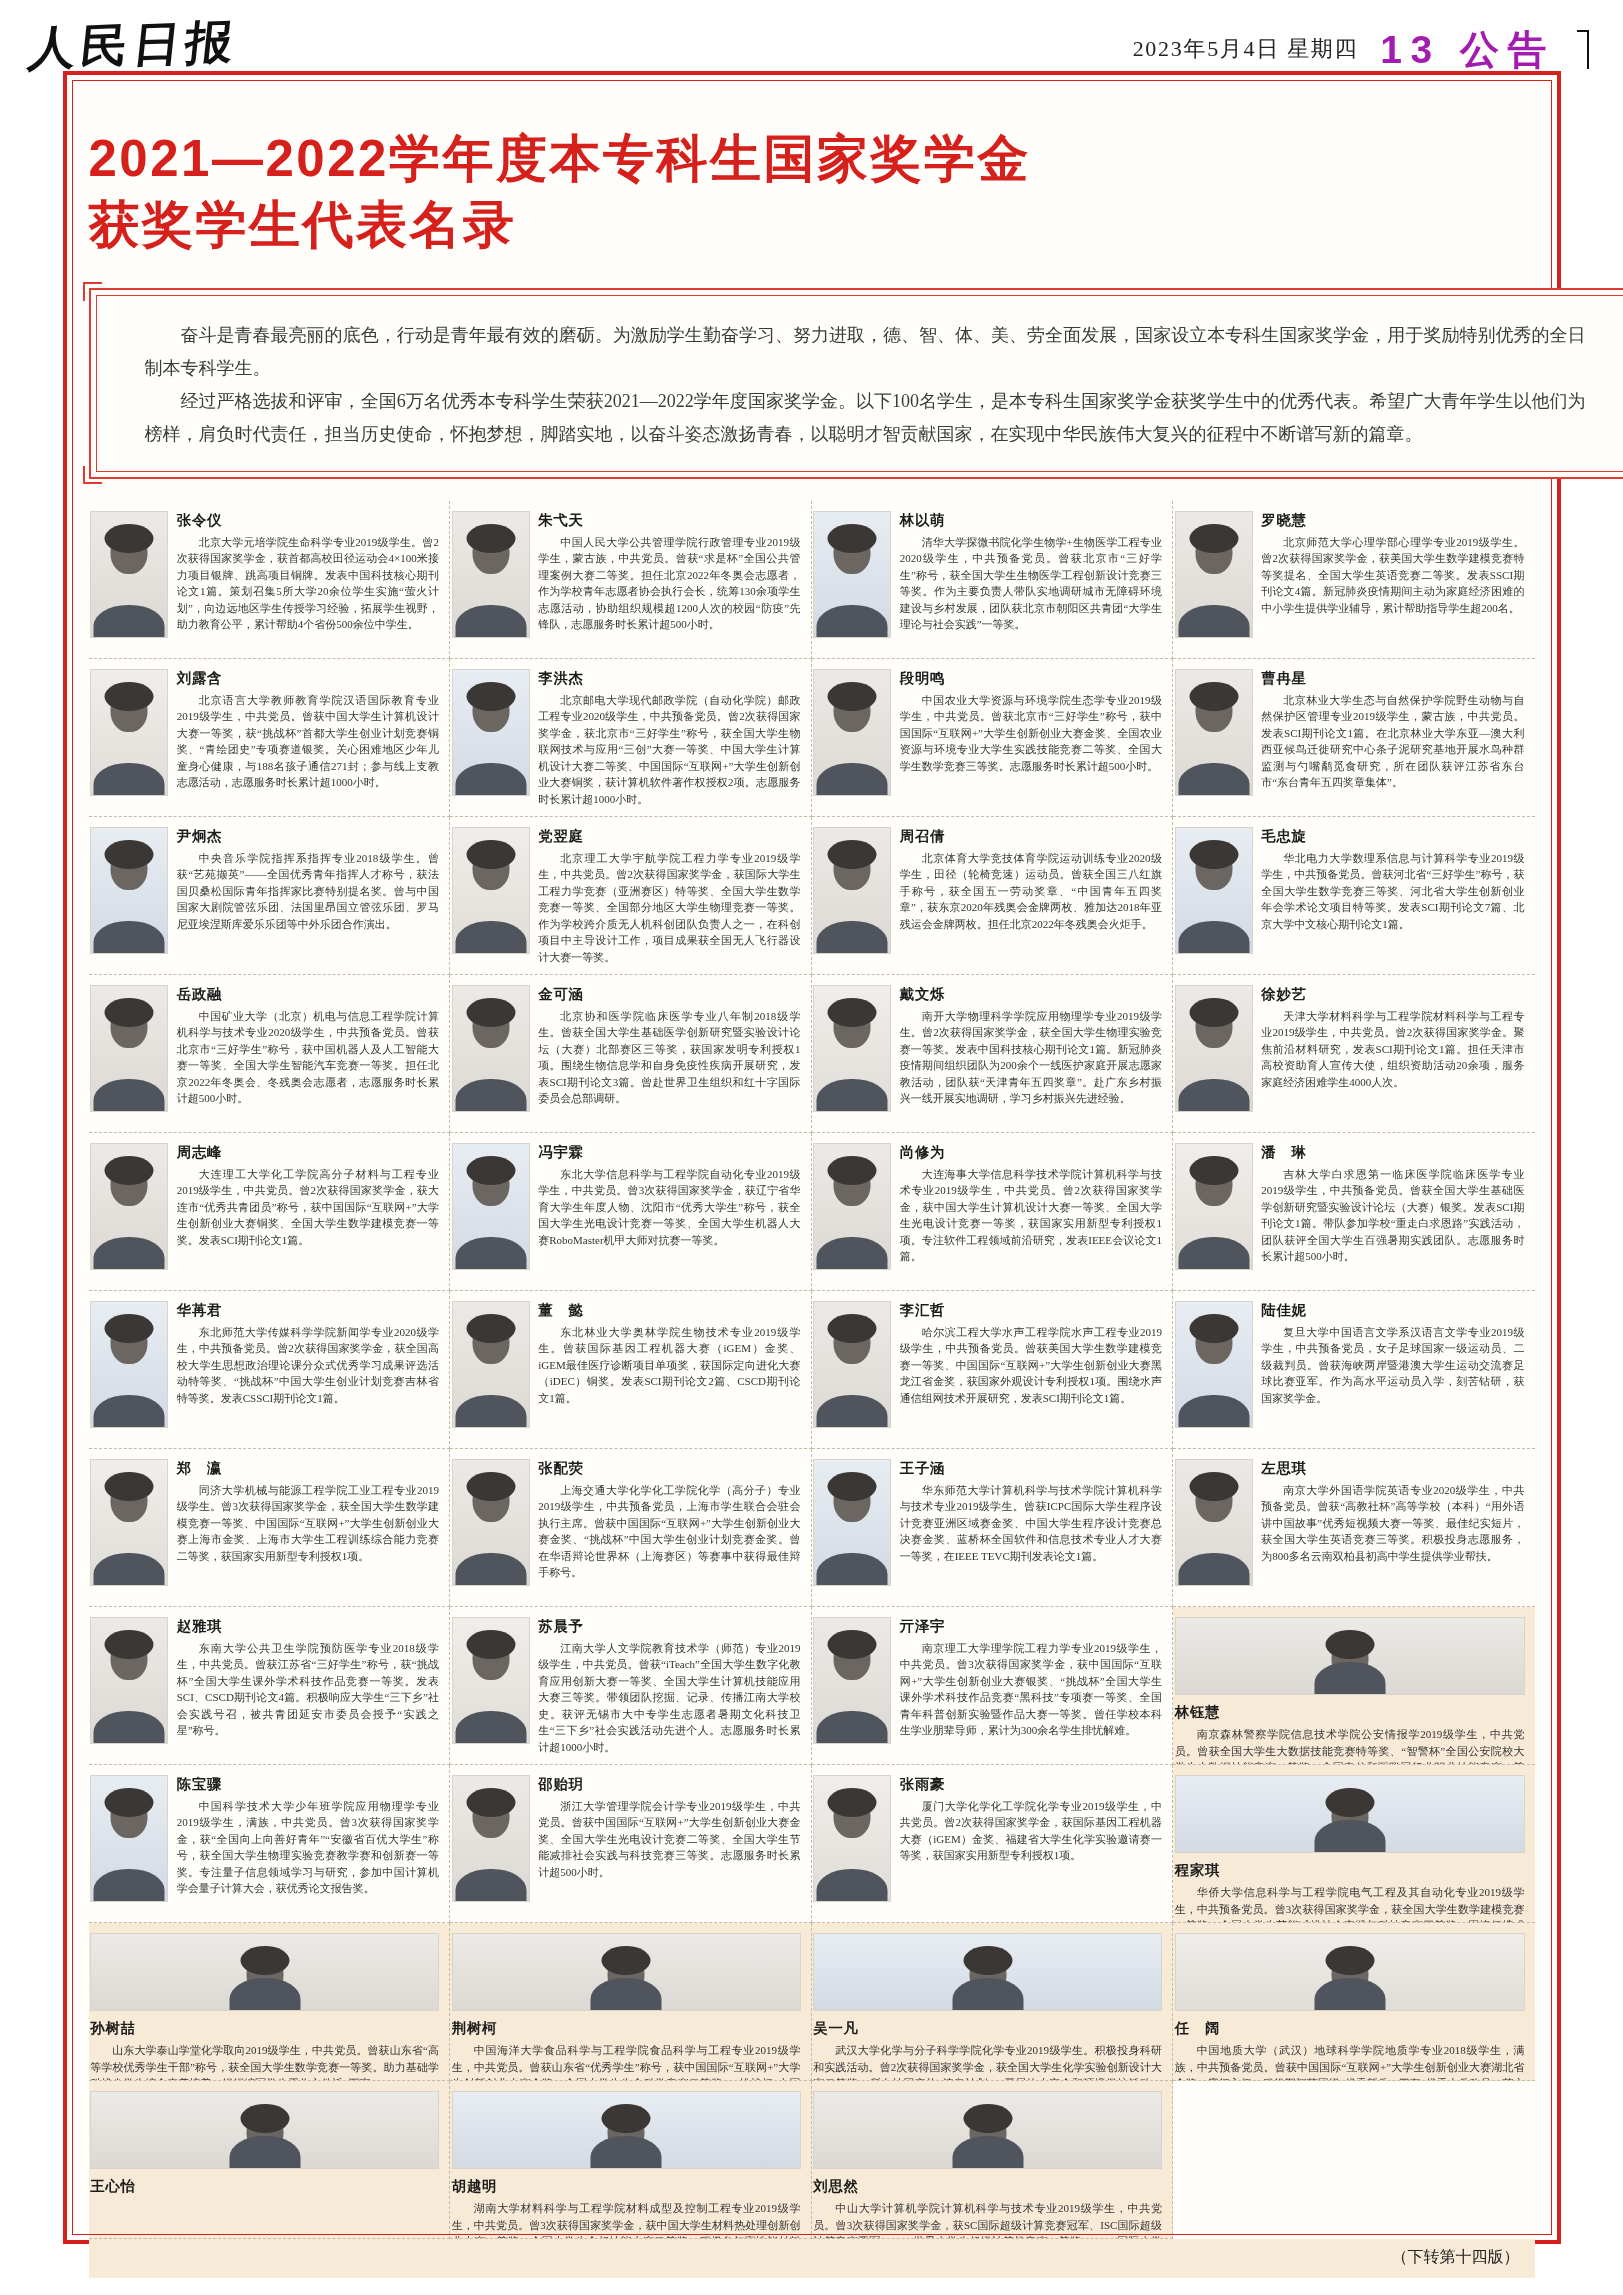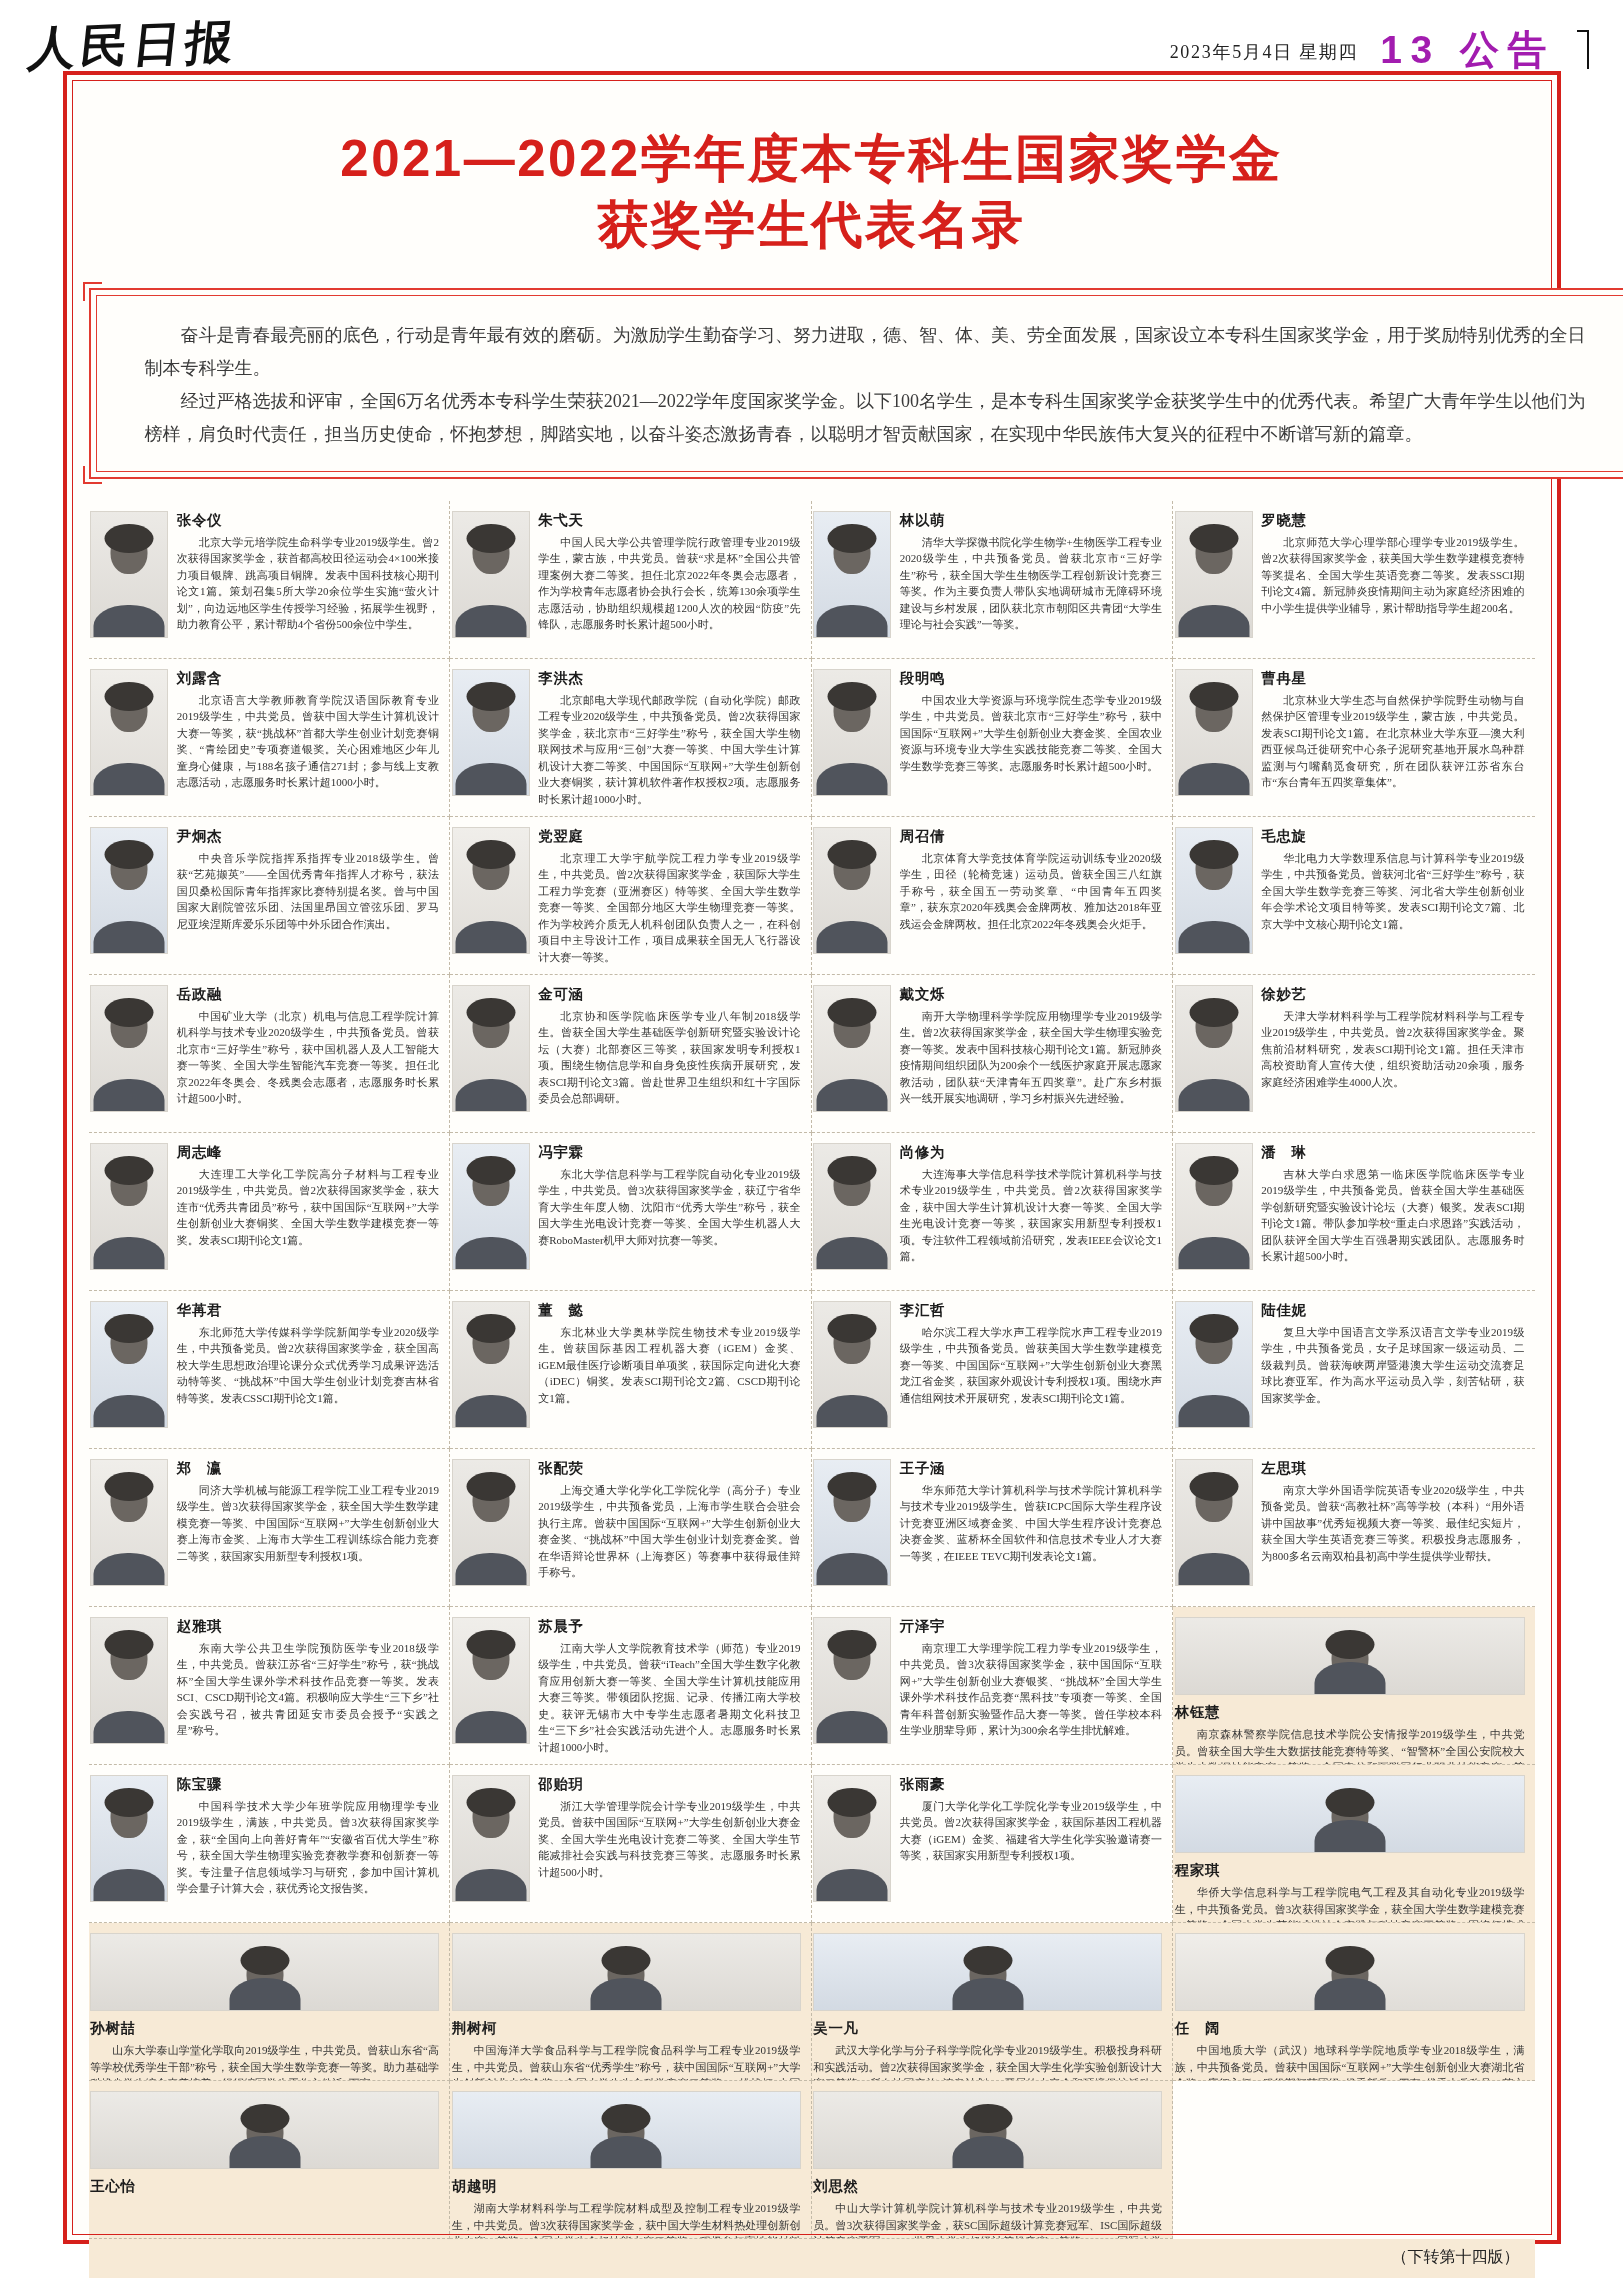--- a/index.html
+++ b/index.html
@@ -3,29 +3,29 @@
 <meta charset="utf-8">
 <style>
   * { margin:0; padding:0; box-sizing:border-box; }
   html,body { width:1623px; background:#ffffff; font-family:"Liberation Serif","DejaVu Serif",serif; color:#262626; }
   body { height:2295px; overflow:hidden; }
 
   
   .masthead { height:71px; padding:5px 34px 0 29px; display:flex; align-items:flex-end; justify-content:space-between; }
   .logo { font-family:"DejaVu Serif","Liberation Serif",serif; font-weight:bold; font-size:47px; letter-spacing:5px; transform:skewX(-8deg) rotate(-2deg); color:#111; line-height:1; padding-bottom:3.4px; }
   .mast-right { display:flex; align-items:flex-end; gap:22px; padding-bottom:1.7px; }
-  .mast-date { font-size:18px; color:#222; letter-spacing:1.7px; padding-bottom:5px;margin-top:6px; }
+  .mast-date { font-size:22px; color:#222; letter-spacing:1.7px; padding-bottom:5px;margin-top:6px; }
   .mast-page { font-family:"Liberation Sans","DejaVu Sans",sans-serif; font-size:39px; font-weight:bold; letter-spacing:8.5px; color:#a21caf; line-height:1; }
   .corner-bracket { width:12px; height:39px; border-right:2.5px solid #111; border-top:2.5px solid #111; }
 
   
   .frame { width:1498px; margin:0 auto; height:2173px; border:4.2px solid #d6201b; outline:0.8px solid #d6201b; outline-offset:-10px; padding:12px 22px 0 22px; position:relative; background:#fffefb; }
 
   
-  .title-block { text-align:center; margin-top:39px; }
+  .title-block { text-align:left; margin-top:39px; }
   .title-line { font-family:"Liberation Sans","DejaVu Sans",sans-serif; font-weight:bold; color:#d6201b; font-size:51px; letter-spacing:2.5px; line-height:1.3; }
 
   
   .intro-box { width:1553px; margin:29px auto 22px auto; border:2.5px solid #e23a30; position:relative; padding:29px 54px 25px 54px; background:#fffefb; box-shadow:inset 0 0 0 5px #fffefb, inset 0 0 0 6px #e23a30; }
   .intro-box .corner { position:absolute; width:18.6px; height:18.6px; border:2.5px solid #e23a30; }
   .corner.tl { top:-7.6px; left:-7.6px; border-right:none; border-bottom:none; }
   .corner.tr { top:-7.6px; right:-7.6px; border-left:none; border-bottom:none; }
   .corner.bl { bottom:-7.6px; left:-7.6px; border-right:none; border-top:none; }
   .corner.br { bottom:-7.6px; right:-7.6px; border-left:none; border-top:none; }
   .intro-box p { font-size:18px; line-height:1.85; text-indent:2em; color:#3a3a3a; text-align:justify; }

